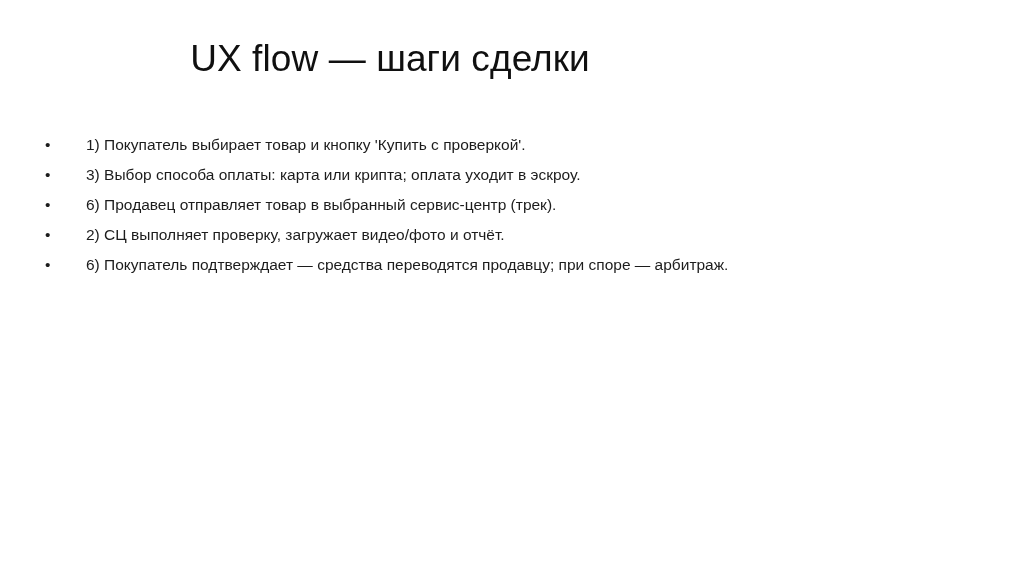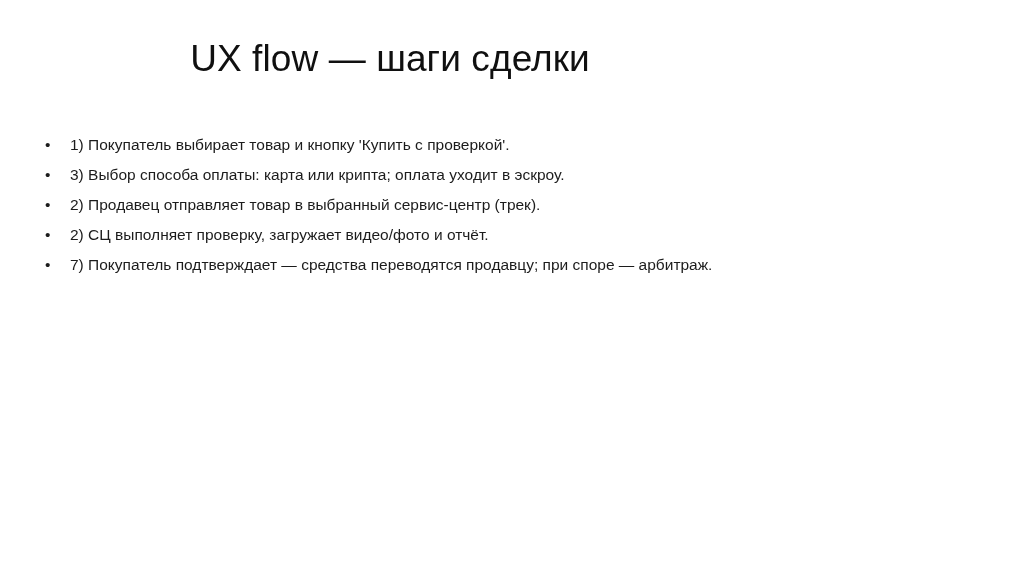--- a/index.html
+++ b/index.html
@@ -69,20 +69,21 @@
     left: 5px;
     top: 0;
     width: 14px;
     font-size: 15.5px;
     line-height: 23px;
     color: #1c1c1c;
     text-align: left;
   }
   .bullet-text {
     display: block;
+    margin-left: 16px;
   }
 </style>
 </head>
 <body>
 
 <div class="slide">
 
   <div class="title-block">
     <h1 class="slide-title">UX flow — шаги сделки</h1>
   </div>
@@ -95,29 +96,29 @@
         <span class="bullet-text">1) Покупатель выбирает товар и кнопку 'Купить с проверкой'.</span>
       </li>
 
       <li class="bullet-item">
         <span class="bullet-marker">•</span>
         <span class="bullet-text">3) Выбор способа оплаты: карта или крипта; оплата уходит в эскроу.</span>
       </li>
 
       <li class="bullet-item">
         <span class="bullet-marker">•</span>
-        <span class="bullet-text">2) Продавец отправляет товар в выбранный сервис-центр (трек).</span>
+        <span class="bullet-text">6) Продавец отправляет товар в выбранный сервис-центр (трек).</span>
       </li>
 
       <li class="bullet-item">
         <span class="bullet-marker">•</span>
         <span class="bullet-text">2) СЦ выполняет проверку, загружает видео/фото и отчёт.</span>
       </li>
 
       <li class="bullet-item">
         <span class="bullet-marker">•</span>
-        <span class="bullet-text">7) Покупатель подтверждает — средства переводятся продавцу; при споре — арбитраж.</span>
+        <span class="bullet-text">6) Покупатель подтверждает — средства переводятся продавцу; при споре — арбитраж.</span>
       </li>
 
     </ul>
   </div>
 
 </div>
 
 </body></html>

